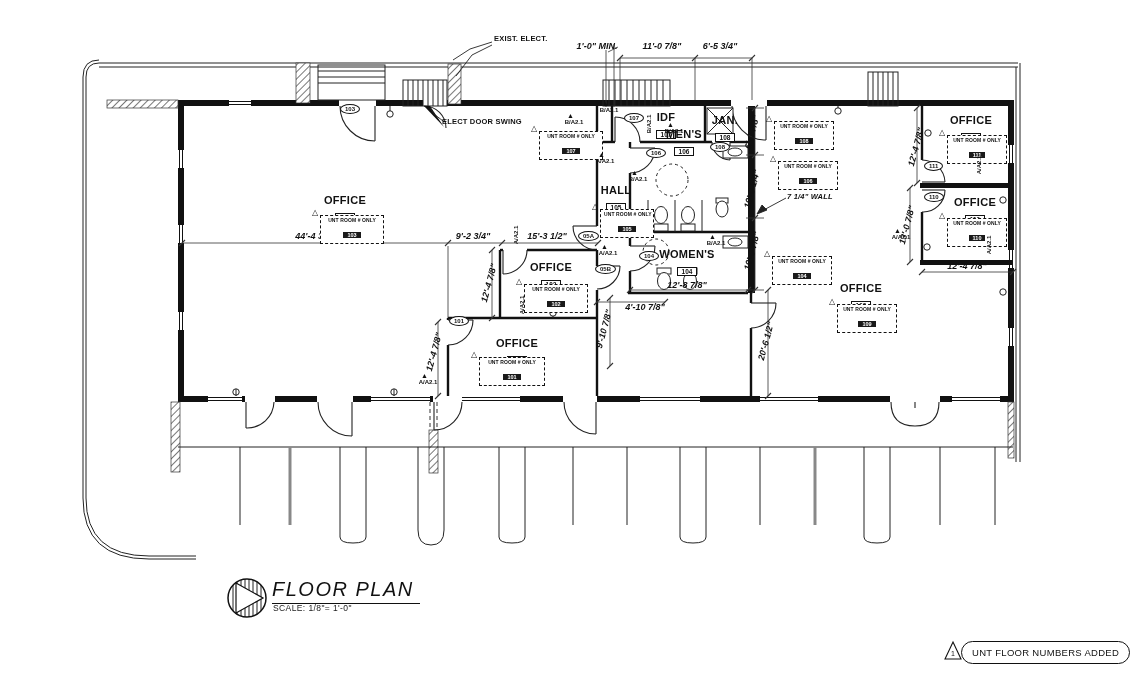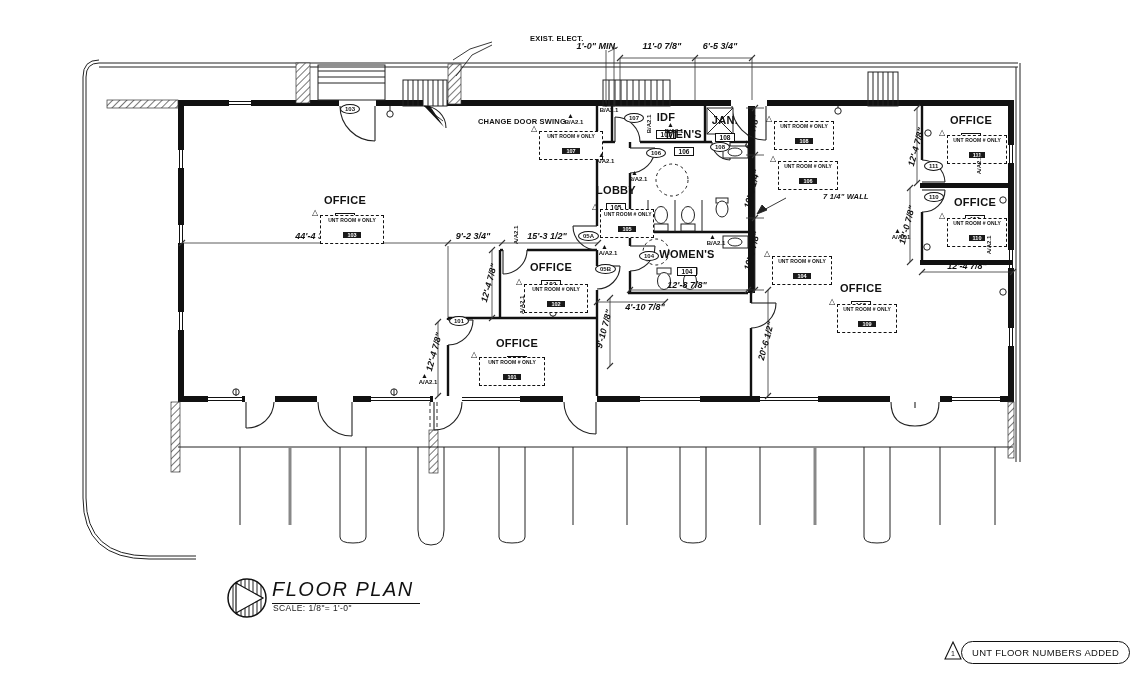--- a/index.html
+++ b/index.html
@@ -1,20 +1,20 @@
 <!DOCTYPE html>
 <html><head>
 <meta charset="utf-8">
 <style>
   html,body{margin:0;padding:0;background:#fff;}
   .canvas{position:relative;width:1130px;height:689px;background:#fff;overflow:hidden;
           font-family:"Liberation Sans",sans-serif;color:#111;}
   svg{position:absolute;left:0;top:0;}
   .lbl{position:absolute;white-space:nowrap;}
-  .note{font-size:7.5px;font-weight:700;letter-spacing:.2px;margin-left:36px;}
+  .note{font-size:7.5px;font-weight:700;letter-spacing:.2px;}
   .dim{font-size:9px;font-weight:700;font-style:italic;text-align:center;}
   .vdim{transform:rotate(-75deg);transform-origin:center;}
   .rot90{transform:rotate(-90deg);transform-origin:center;}
   .room{width:64px;text-align:center;}
   .room-name{display:block;font-size:11px;font-weight:700;letter-spacing:.3px;}
   .room-num{display:inline-block;font-size:6.5px;font-weight:700;border:1px solid #111;
             padding:0 4px;background:#fff;margin-top:1px;}
   .door-marker{font-size:6px;font-weight:700;border:1px solid #111;border-radius:50%;
                padding:1px 4px;background:#fff;}
   .unit-tag{border:1.2px dashed #111;background:#fff;padding:1px 3px 2px;text-align:center;}
@@ -374,21 +374,21 @@
     <polygon points="236,583 263,598 236,613" fill="#fff" stroke="#111" stroke-width="1.2"></polygon>
   </g>
 
   <g>
     <polygon points="945,659 953,642 961,659" fill="none" stroke="#111" stroke-width="1.1"></polygon>
     <text x="953" y="656" text-anchor="middle" font-size="7" font-family="Liberation Sans, sans-serif" fill="#111">1</text>
   </g>
 </svg>
 
 <div class="lbl note" style="left:494px;top:34px">EXIST. ELECT.</div>
-<div class="lbl note" style="left:442px;top:117px">CHANGE DOOR SWING</div>
+<div class="lbl note" style="left:442px;top:117px">ELECT DOOR SWING</div>
 <div class="lbl note" style="left:787px;top:192px;font-style:italic">7 1/4" WALL</div>
 
 <div class="lbl dim" style="left:574px;top:41px;width:46px">1'-0" MIN.</div>
 <div class="lbl dim" style="left:634px;top:41px;width:56px">11'-0 7/8"</div>
 <div class="lbl dim" style="left:697px;top:41px;width:46px">6'-5 3/4"</div>
 
 <div class="lbl dim" style="left:287px;top:231px;width:56px">44'-4 3/8"</div>
 <div class="lbl dim" style="left:449px;top:231px;width:48px">9'-2 3/4"</div>
 <div class="lbl dim" style="left:521px;top:231px;width:52px">15'-3 1/2"</div>
 <div class="lbl dim" style="left:619px;top:302px;width:52px">4'-10 7/8"</div>
@@ -411,21 +411,21 @@
 </div>
 <div class="lbl room" style="left:519px;top:261px">
   <span class="room-name">OFFICE</span>
   <span class="room-num">102</span>
 </div>
 <div class="lbl room" style="left:485px;top:337px">
   <span class="room-name">OFFICE</span>
   <span class="room-num">101</span>
 </div>
 <div class="lbl room" style="left:584px;top:184px">
-  <span class="room-name">LOBBY</span>
+  <span class="room-name">HALL</span>
   <span class="room-num">105</span>
 </div>
 <div class="lbl room" style="left:634px;top:111px">
   <span class="room-name">IDF</span>
   <span class="room-num">107</span>
 </div>
 <div class="lbl room" style="left:693px;top:114px">
   <span class="room-name">JAN.</span>
   <span class="room-num">108</span>
 </div>

